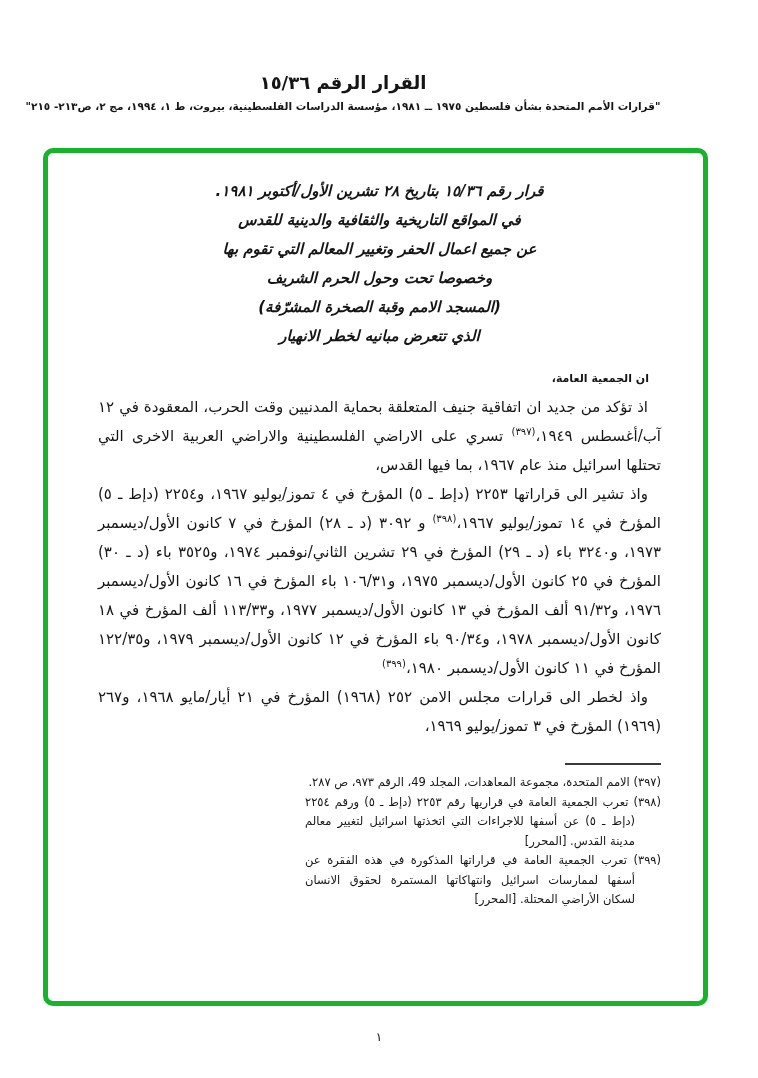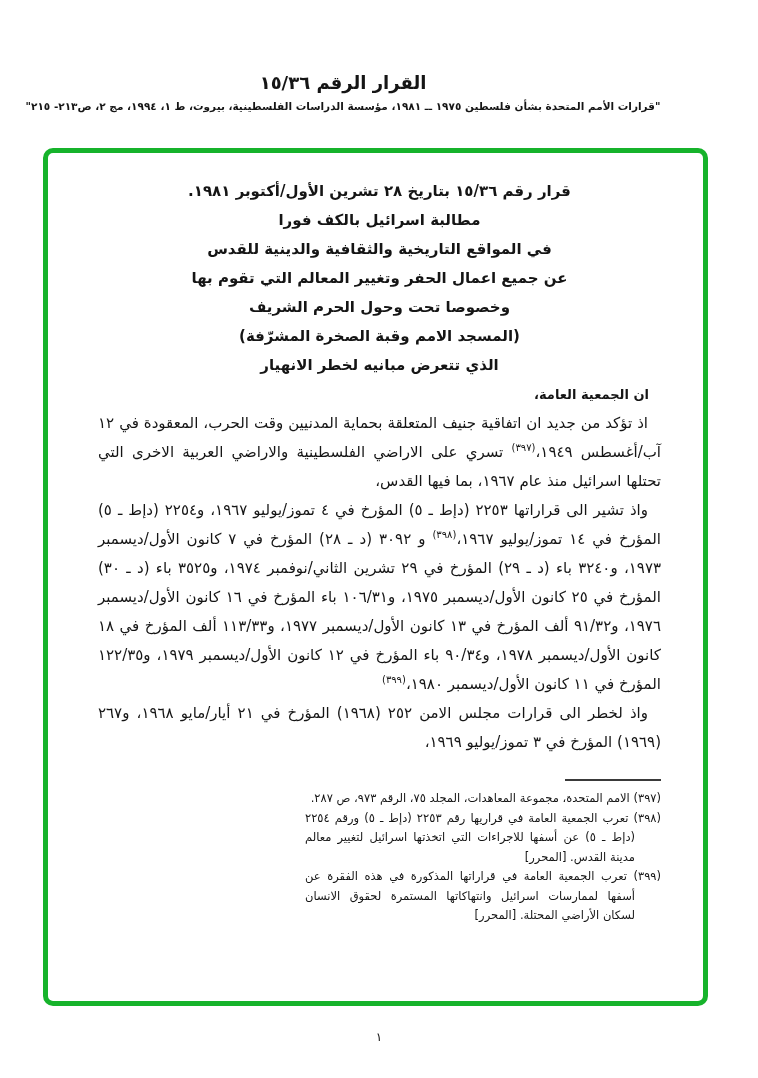--- a/index.html
+++ b/index.html
@@ -16,23 +16,23 @@
   .doc-source{margin:7px 18px 0 18px;font-size:10.5px;font-weight:700;line-height:13px;}
 
   
   .green-box{
     position:absolute;left:43px;top:148px;width:665px;height:858px;
     box-sizing:border-box;border:5px solid #16b32b;border-radius:10px;
     direction:rtl;padding:24px 42px 0 50px;overflow:hidden;
   }
 
   .res-title{ text-align:center;font-weight:700;font-size:15px;line-height:29px;}
-  .res-title-line{white-space:nowrap;}
+  .res-title-line{white-space:nowrap;font-style:italic;}
 
-  .salutation{margin:0 12px 0 0;font-weight:700;font-size:13px;line-height:29px;}
+  .salutation{margin:13px 12px 0 0;font-weight:700;font-size:11px;line-height:29px;}
 
   .para{margin:0;font-size:15px;line-height:29px;text-align:justify;text-indent:13px;}
   .para .lead{font-weight:400;}
   .ref{font-size:10px;vertical-align:super;line-height:0;}
 
   
   .footnotes{width:356px;margin-top:22px;font-size:11.5px;line-height:19.5px;}
   .fn-rule{width:96px;height:2px;background:#3a3a3a;margin:0 0 8px 0;}
   .footnote{padding-right:26px;text-indent:-26px;text-align:justify;}
   .fn-marker{white-space:nowrap;}
@@ -46,40 +46,39 @@
 
   <header class="doc-header">
     <h1 class="doc-title">القرار الرقم ١٥/٣٦</h1>
     <p class="doc-source">"قرارات الأمم المتحدة بشأن فلسطين ١٩٧٥ ــ ١٩٨١، مؤسسة الدراسات الفلسطينية، بيروت، ط ١، ١٩٩٤، مج ٢، ص٢١٣- ٢١٥"</p>
   </header>
 
   <section class="green-box">
 
     <div class="res-title">
       <div class="res-title-line">قرار رقم ١٥/٣٦ بتاريخ ٢٨ تشرين الأول/أكتوبر ١٩٨١.</div>
-      <div class="res-title-line">مطالبة اسرائيل بالكف فورا</div>
       <div class="res-title-line">في المواقع التاريخية والثقافية والدينية للقدس</div>
       <div class="res-title-line">عن جميع اعمال الحفر وتغيير المعالم التي تقوم بها</div>
       <div class="res-title-line">وخصوصا تحت وحول الحرم الشريف</div>
       <div class="res-title-line">(المسجد الامم وقبة الصخرة المشرّفة)</div>
       <div class="res-title-line">الذي تتعرض مبانيه لخطر الانهيار</div>
     </div>
 
     <p class="salutation">ان الجمعية العامة،</p>
 
     <p class="para"><span class="lead">اذ تؤكد من جديد</span><span> ان اتفاقية جنيف المتعلقة بحماية المدنيين وقت الحرب، المعقودة في ١٢ آب/أغسطس ١٩٤٩،</span><span class="ref">(٣٩٧)</span><span> تسري على الاراضي الفلسطينية والاراضي العربية الاخرى التي تحتلها اسرائيل منذ عام ١٩٦٧، بما فيها القدس،</span></p>
 
     <p class="para"><span class="lead">واذ تشير الى قراراتها</span><span> ٢٢٥٣ (دإط ـ ٥) المؤرخ في ٤ تموز/يوليو ١٩٦٧، و٢٢٥٤ (دإط ـ ٥) المؤرخ في ١٤ تموز/يوليو ١٩٦٧،</span><span class="ref">(٣٩٨)</span><span> و ٣٠٩٢ (د ـ ٢٨) المؤرخ في ٧ كانون الأول/ديسمبر ١٩٧٣، و٣٢٤٠ باء (د ـ ٢٩) المؤرخ في ٢٩ تشرين الثاني/نوفمبر ١٩٧٤، و٣٥٢٥ باء (د ـ ٣٠) المؤرخ في ٢٥ كانون الأول/ديسمبر ١٩٧٥، و١٠٦/٣١ باء المؤرخ في ١٦ كانون الأول/ديسمبر ١٩٧٦، و٩١/٣٢ ألف المؤرخ في ١٣ كانون الأول/ديسمبر ١٩٧٧، و١١٣/٣٣ ألف المؤرخ في ١٨ كانون الأول/ديسمبر ١٩٧٨، و٩٠/٣٤ باء المؤرخ في ١٢ كانون الأول/ديسمبر ١٩٧٩، و١٢٢/٣٥ المؤرخ في ١١ كانون الأول/ديسمبر ١٩٨٠،</span><span class="ref">(٣٩٩)</span></p>
 
     <p class="para"><span class="lead">واذ لخطر الى قرارات مجلس الامن</span><span> ٢٥٢ (١٩٦٨) المؤرخ في ٢١ أيار/مايو ١٩٦٨، و٢٦٧ (١٩٦٩) المؤرخ في ٣ تموز/يوليو ١٩٦٩،</span></p>
 
     <div class="footnotes">
       <div class="fn-rule"></div>
 
-      <div class="footnote"><span class="fn-marker">(٣٩٧)</span><span> الامم المتحدة، مجموعة المعاهدات، المجلد ٧٥، الرقم ٩٧٣، ص ٢٨٧.</span></div>
+      <div class="footnote"><span class="fn-marker">(٣٩٧)</span><span> الامم المتحدة، مجموعة المعاهدات، المجلد 49، الرقم ٩٧٣، ص ٢٨٧.</span></div>
 
       <div class="footnote"><span class="fn-marker">(٣٩٨)</span><span> تعرب الجمعية العامة في قراريها رقم ٢٢٥٣ (دإط ـ ٥) ورقم ٢٢٥٤ (دإط ـ ٥) عن أسفها للاجراءات التي اتخذتها اسرائيل لتغيير معالم مدينة القدس. [المحرر]</span></div>
 
       <div class="footnote"><span class="fn-marker">(٣٩٩)</span><span> تعرب الجمعية العامة في قراراتها المذكورة في هذه الفقرة عن أسفها لممارسات اسرائيل وانتهاكاتها المستمرة لحقوق الانسان لسكان الأراضي المحتلة. [المحرر]</span></div>
     </div>
 
   </section>
 
   <div class="page-number">١</div>
 

